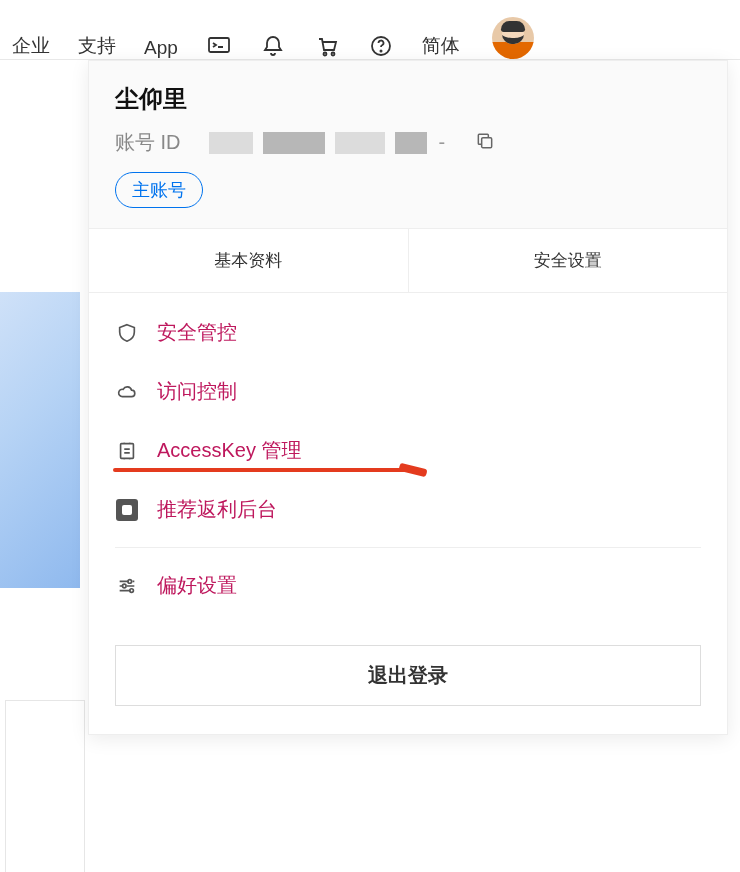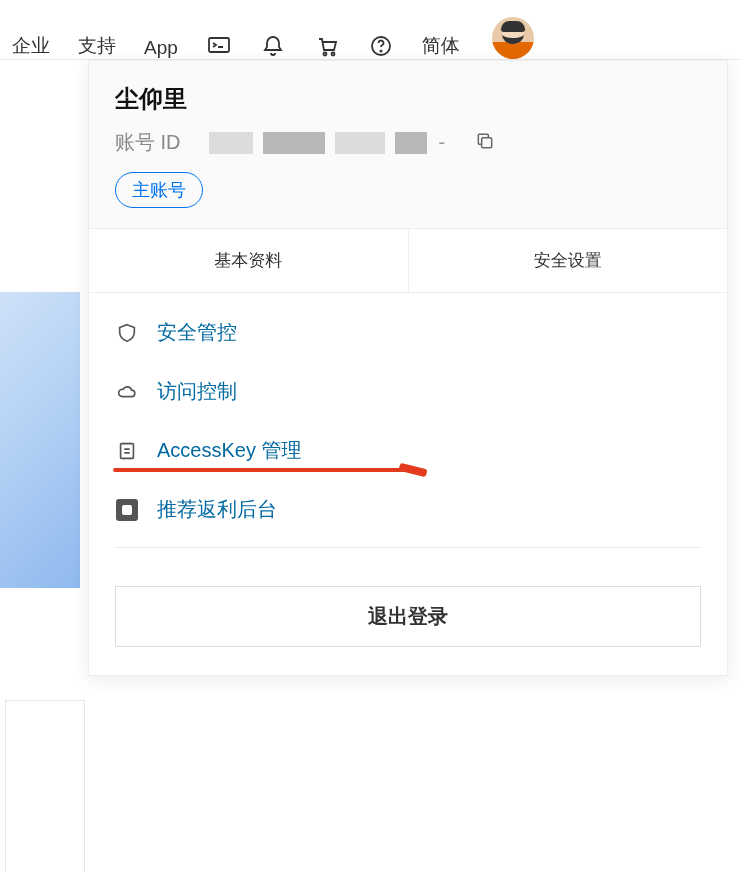--- a/index.html
+++ b/index.html
@@ -158,21 +158,21 @@
 
     .dd-list {
       padding: 10px 0;
     }
     .dd-item {
       display: flex;
       align-items: center;
       gap: 18px;
       padding: 16px 26px;
       font-size: 20px;
-      color: #0369a1;
+      color: #be185d;
       cursor: pointer;
       position: relative;
     }
     .dd-item .item-icon {
       width: 24px; height: 24px;
       display: flex; align-items: center; justify-content: center;
     }
     .dd-item .item-icon svg { width: 22px; height: 22px; stroke:#555; fill:none; stroke-width:1.8;}
     .dd-item.highlighted::after{
       content:"";
@@ -318,18 +318,29 @@
       <span class="item-icon">
         <span class="rebate-icon">
             <span class="rebate-icon-inner"></span>
           </span>
       </span>
       <span>推荐返利后台</span>
     </div>
 
     <div class="dd-divider"></div>
 
+    <div class="dd-item">
+      <span class="item-icon">
+        <svg viewBox="0 0 24 24">
+            <path d="M4 7h10M18 7h2M4 12h4M12 12h8M4 17h12M20 17h0"></path>
+            <circle cx="15" cy="7" r="2"></circle>
+            <circle cx="9" cy="12" r="2"></circle>
+            <circle cx="17" cy="17" r="2"></circle>
+          </svg>
+      </span>
+      <span>偏好设置</span>
+    </div>
   </div>
 
   <div class="dd-logout-wrap">
     <button class="dd-logout">退出登录</button>
   </div>
 </div>
 
 </body></html>

